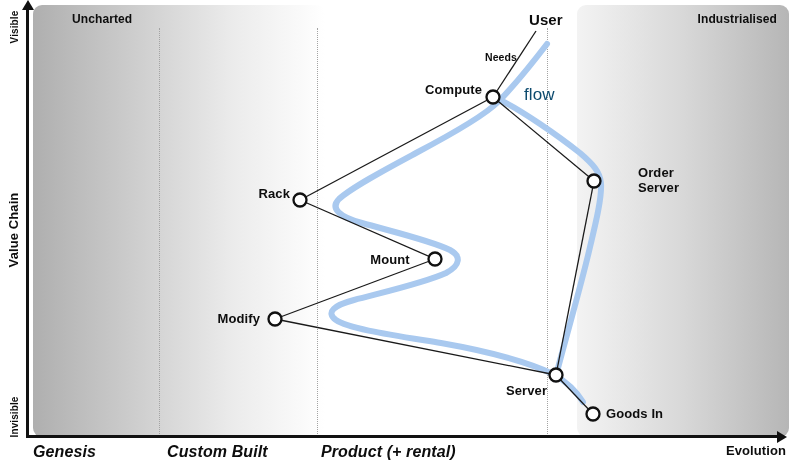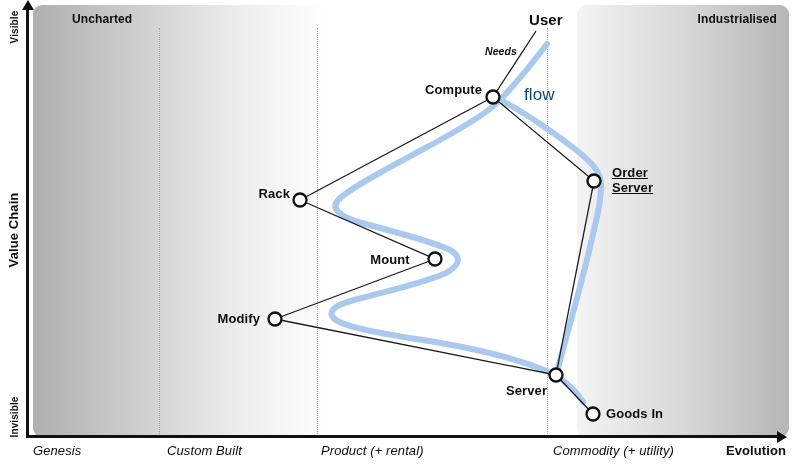--- a/index.html
+++ b/index.html
@@ -15,27 +15,27 @@
   .axis{position:absolute;background:#111;}
   #y-axis{left:26px;top:8px;width:3px;height:429px;}
   #x-axis{left:26px;top:435px;width:753px;height:3px;}
   #y-arrow{position:absolute;left:22px;top:0;width:0;height:0;
     border-left:6px solid transparent;border-right:6px solid transparent;border-bottom:10px solid #111;}
   #x-arrow{position:absolute;left:777px;top:431px;width:0;height:0;
     border-top:6px solid transparent;border-bottom:6px solid transparent;border-left:10px solid #111;}
   svg#map-canvas{position:absolute;left:0;top:0;}
   .lbl{position:absolute;font-size:13px;font-weight:700;white-space:nowrap;letter-spacing:.1px;}
   .corner{font-size:12px;margin-left:36px;}
-  .stage-lbl{font-style:italic;font-weight:400;font-size:13px;}
+  .stage-lbl{font-style:italic;font-weight:700;font-size:16px;}
   .rot{transform:translate(-50%,-50%) rotate(-90deg);}
   #lbl-user{left:529px;top:11px;font-size:15px;}
-  #lbl-needs{left:485px;top:45px;font-size:10.5px;font-style:italic;font-weight:700;}
+  #lbl-needs{left:485px;top:51px;font-size:10.5px;font-weight:700;}
   #lbl-compute{left:410px;top:82px;width:72px;text-align:right;}
   #lbl-flow{left:524px;top:85px;font-size:17px;font-weight:400;}
-  #lbl-order-server{left:612px;top:165px;width:54px;white-space:normal;line-height:15px;text-decoration:underline;}
+  #lbl-order-server{left:638px;top:165px;width:54px;white-space:normal;line-height:15px;}
   #lbl-rack{left:248px;top:186px;width:42px;text-align:right;}
   #lbl-mount{left:366px;top:252px;width:48px;text-align:center;}
   #lbl-modify{left:212px;top:311px;width:48px;text-align:right;}
   #lbl-server{left:506px;top:383px;}
   #lbl-goods-in{left:606px;top:406px;}
   #lbl-uncharted{left:36px;top:12px;}
   #lbl-industrialised{right:23px;top:12px;}
   #lbl-evolution{right:14px;top:443px;font-size:13px;}
   #lbl-genesis{left:33px;top:443px;}
   #lbl-custom{left:167px;top:443px;}
@@ -118,16 +118,15 @@
   <div class="lbl" id="lbl-needs">Needs</div>
   <div class="lbl" id="lbl-flow" style="color:#0c4a6e;">flow</div>
 
   <div class="lbl rot" id="lbl-visible">Visible</div>
   <div class="lbl rot" id="lbl-value-chain">Value Chain</div>
   <div class="lbl rot" id="lbl-invisible">Invisible</div>
 
   <div class="lbl stage-lbl" id="lbl-genesis">Genesis</div>
   <div class="lbl stage-lbl" id="lbl-custom">Custom Built</div>
   <div class="lbl stage-lbl" id="lbl-product">Product (+ rental)</div>
-  <div class="lbl stage-lbl" id="lbl-commodity">Commodity (+ utility)</div>
   <div class="lbl" id="lbl-evolution">Evolution</div>
 
 </div>
 
 </body></html>

